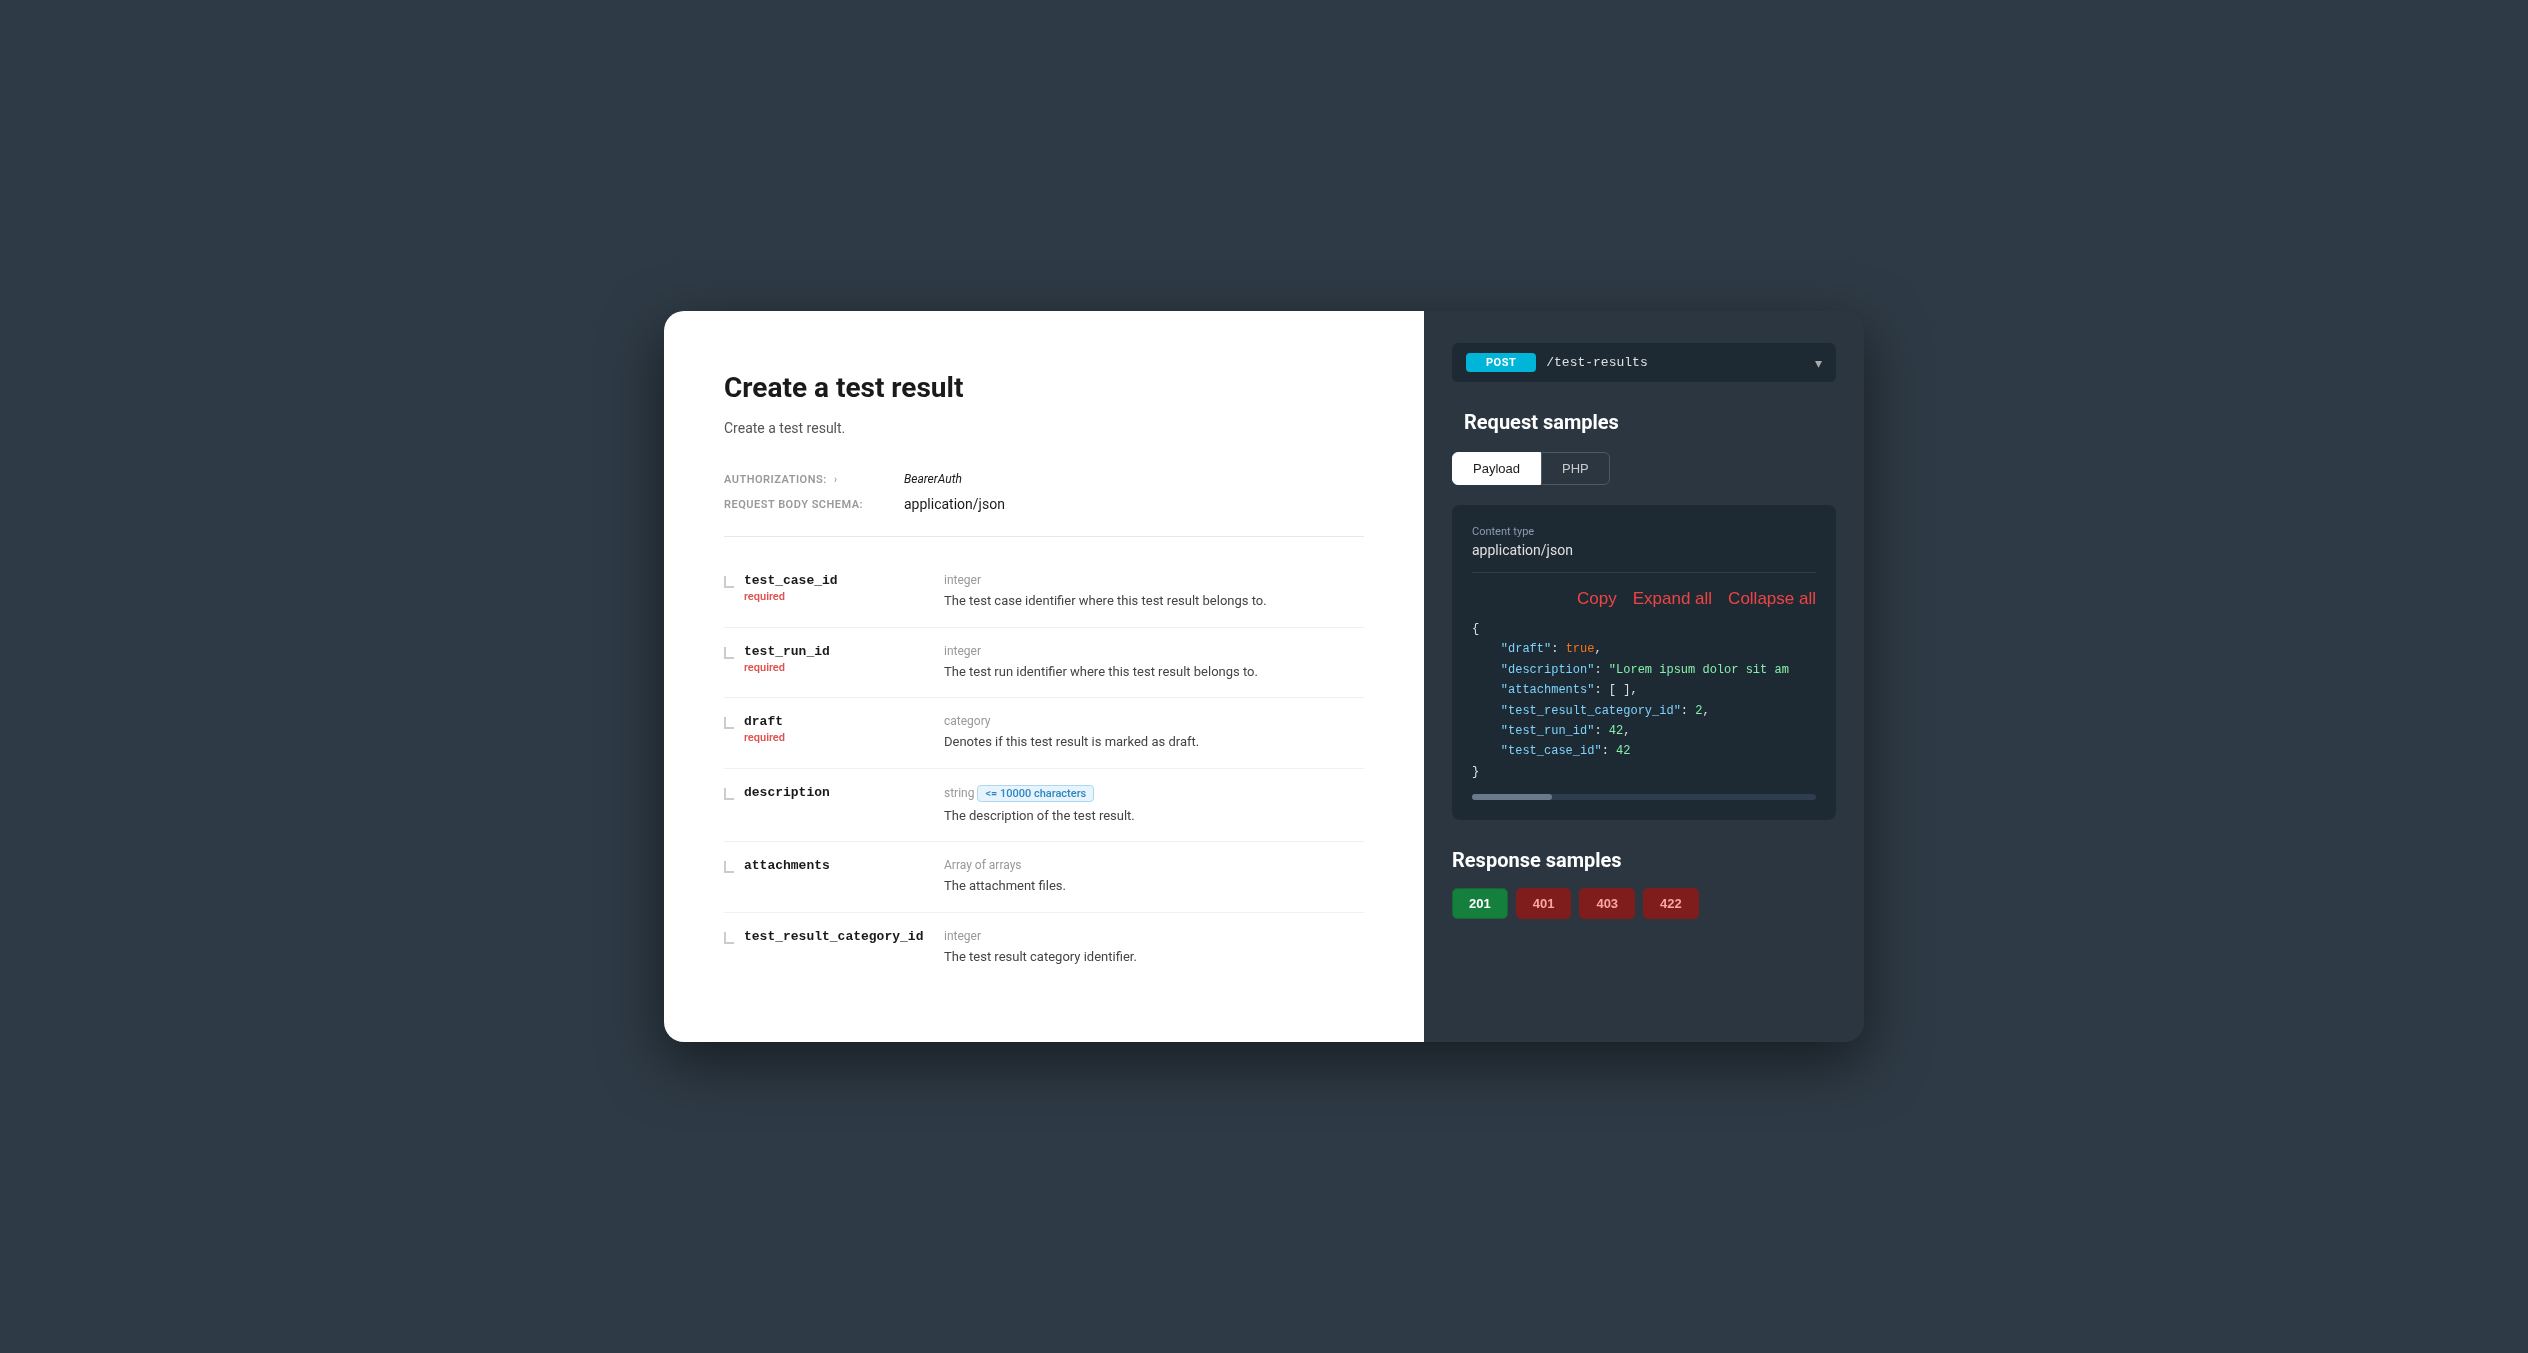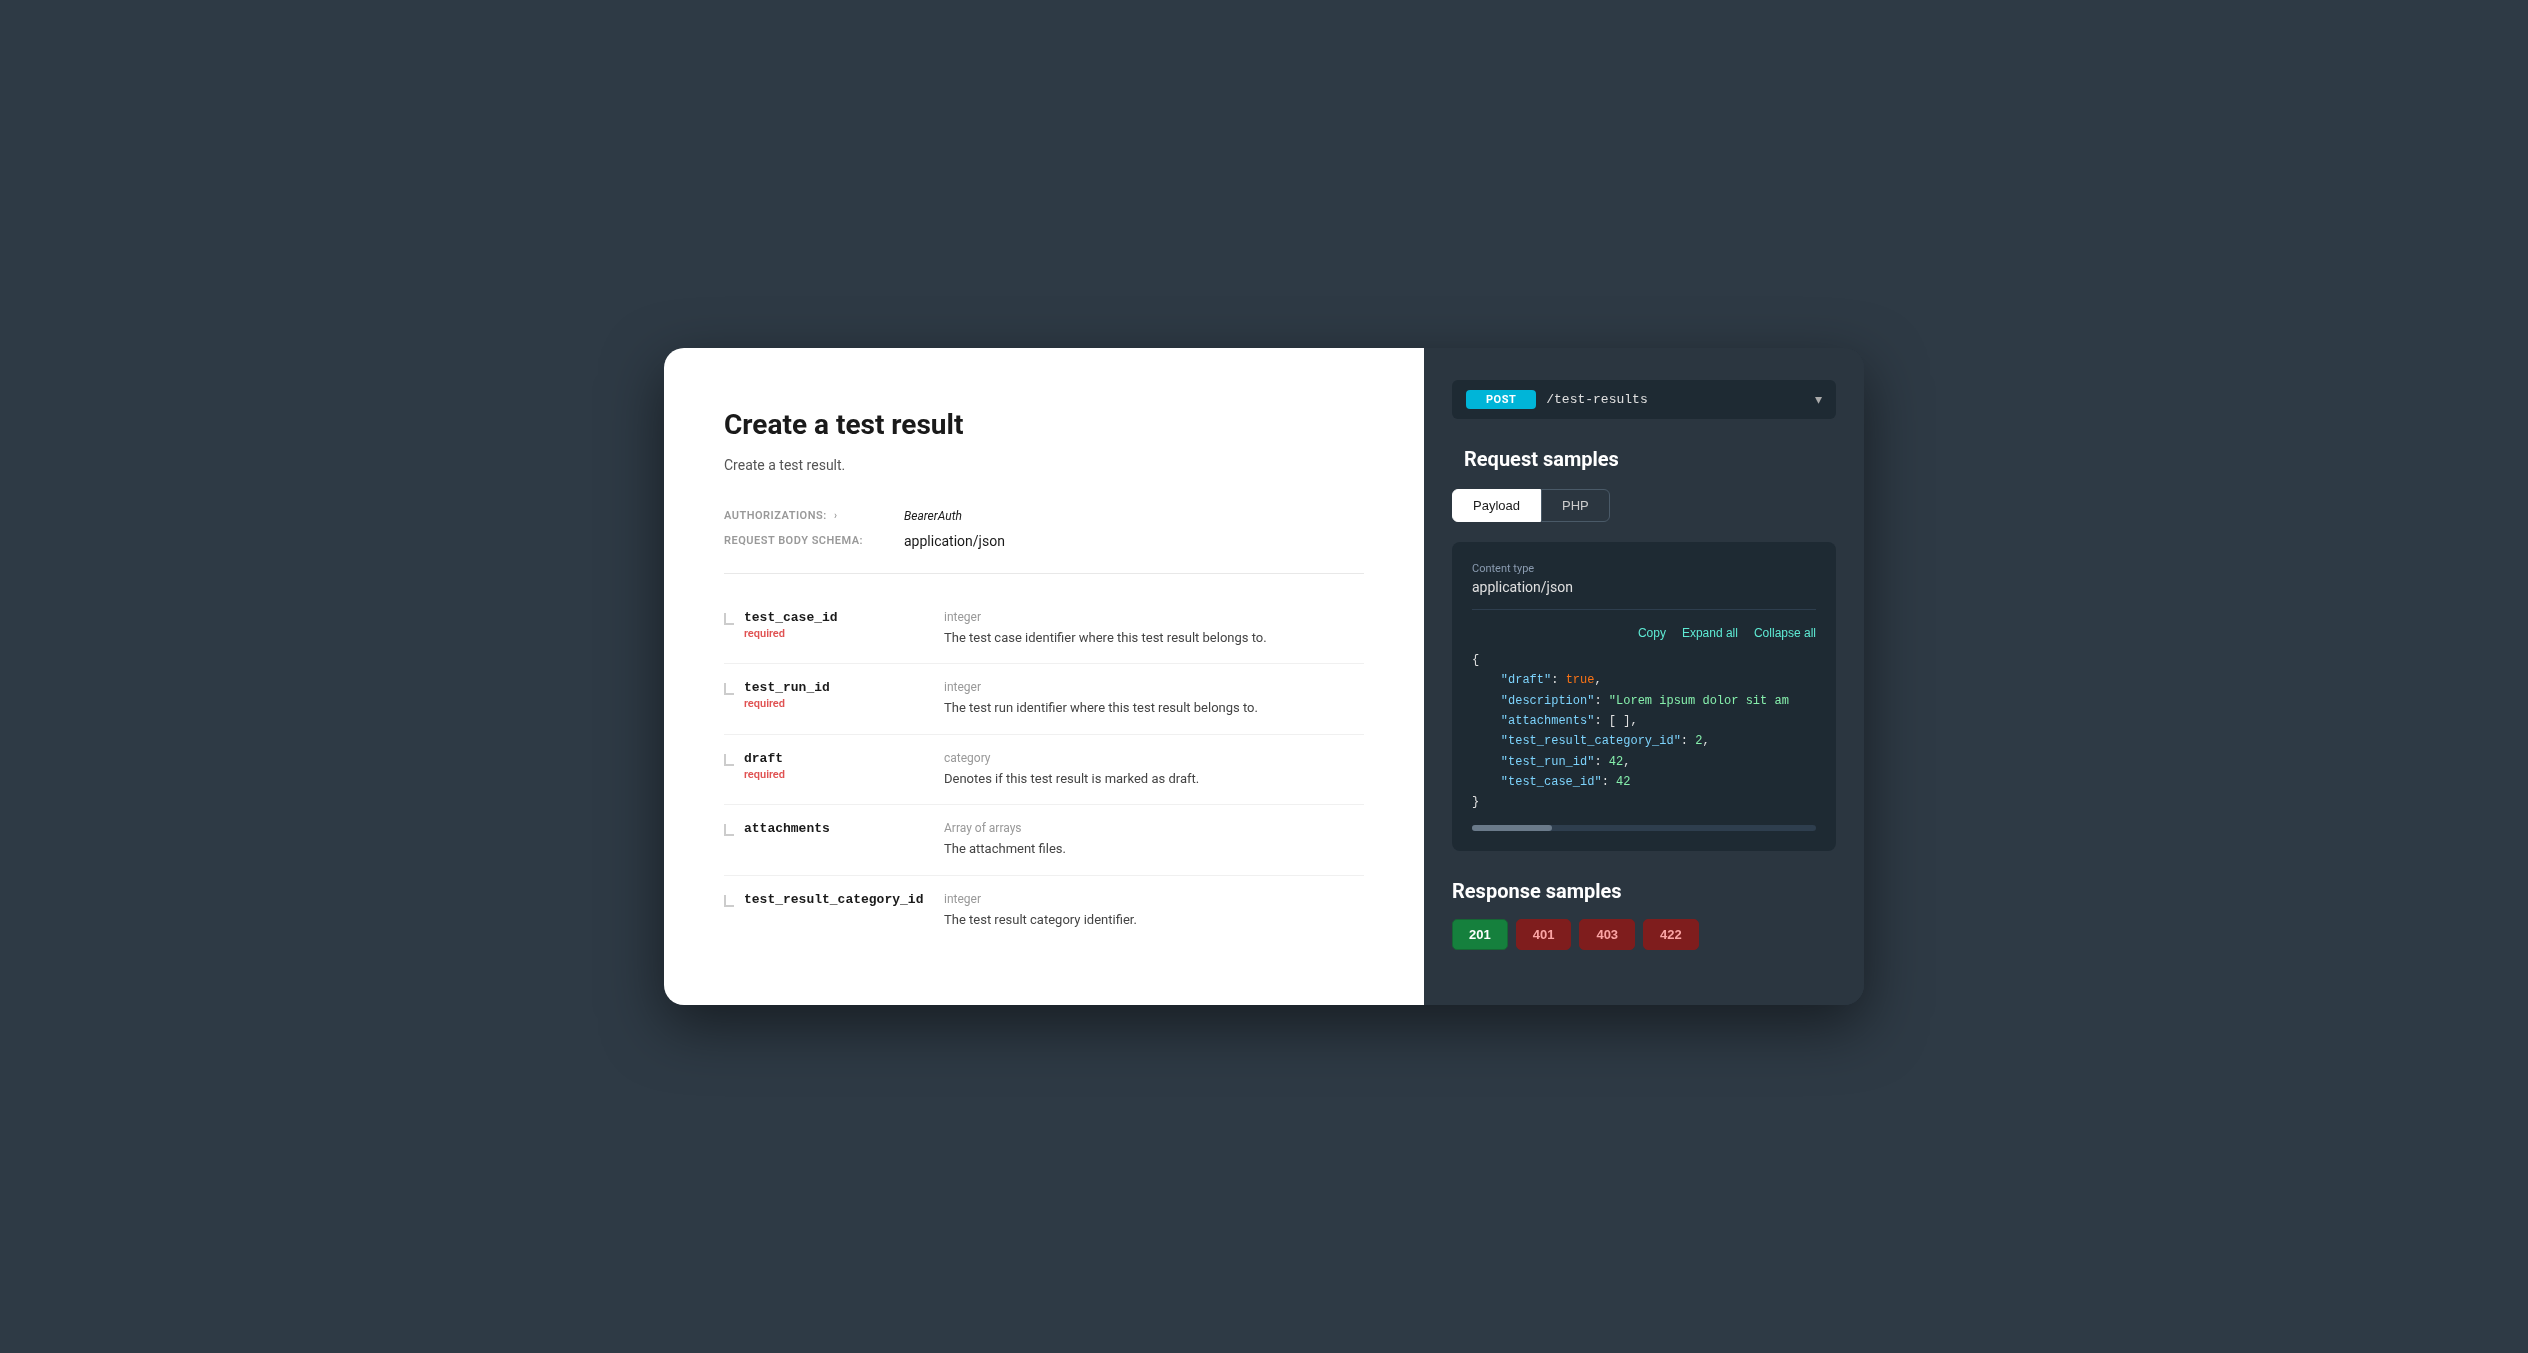--- a/index.html
+++ b/index.html
@@ -229,22 +229,22 @@
       padding-bottom: 14px;
       border-bottom: 1px solid #2e3e4e;
     }
     .code-actions {
       display: flex;
       justify-content: flex-end;
       gap: 16px;
       margin-bottom: 10px;
     }
     .code-action-btn {
-      font-size: 12px;
-      color: #5eead4;
+      font-size: 17px;
+      color: #ef4444;
       cursor: pointer;
       background: none;
       border: none;
       padding: 0;
     }
     .code-block {
       font-family: 'Courier New', monospace;
       font-size: 12px;
       line-height: 1.7;
       color: #e0e0e0;
@@ -357,20 +357,32 @@
           <div class="field-desc-col">
             <div class="field-type">category</div>
             <div class="field-description">Denotes if this test result is marked as draft.</div>
           </div>
         </div>
         <div class="schema-row">
           <div class="field-indicator">
             <div class="field-indicator-line"></div>
           </div>
           <div class="field-name-col">
+            <div class="field-name">description</div>
+          </div>
+          <div class="field-desc-col">
+            <div class="field-type"><span>string </span><span class="char-limit-badge">&lt;= 10000 characters</span></div>
+            <div class="field-description">The description of the test result.</div>
+          </div>
+        </div>
+        <div class="schema-row">
+          <div class="field-indicator">
+            <div class="field-indicator-line"></div>
+          </div>
+          <div class="field-name-col">
             <div class="field-name">attachments</div>
           </div>
           <div class="field-desc-col">
             <div class="field-type">Array of arrays</div>
             <div class="field-description">The attachment files.</div>
           </div>
         </div>
         <div class="schema-row">
           <div class="field-indicator">
             <div class="field-indicator-line"></div>

